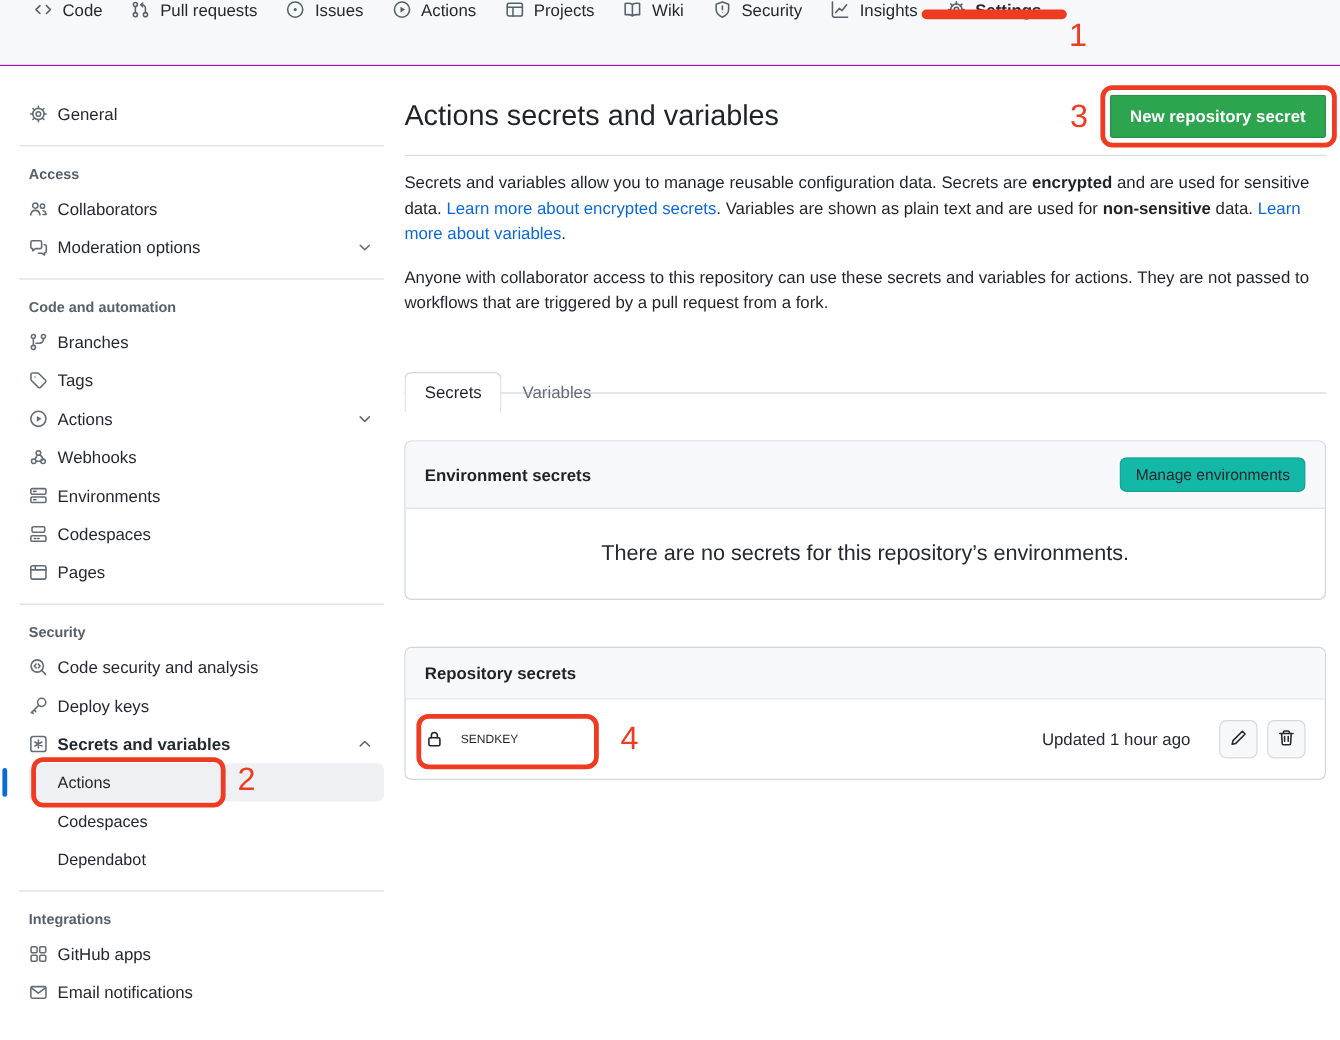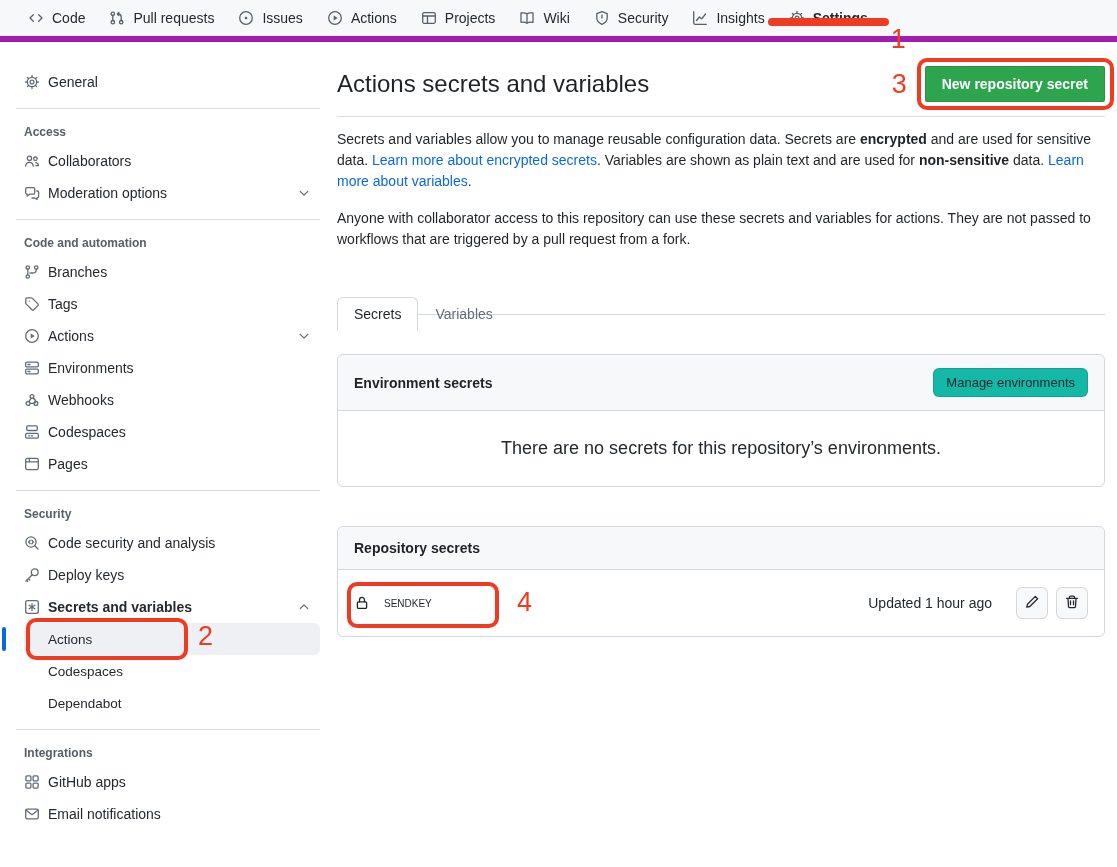--- a/index.html
+++ b/index.html
@@ -5,22 +5,22 @@
   * { box-sizing: border-box; }
   html,body { margin:0; padding:0; }
   body {
     width:1117px; height:867px; overflow:hidden;
     background:#ffffff; color:#1f2328;
     font-family:"Liberation Sans", sans-serif; font-size:14px;
     position:relative;
   }
   
   .repo-nav {
-    height:42px; background:#f6f8fa; border-bottom:6px solid #a21caf;
-    display:flex; align-items:center; padding:0 16px;
+    height:55px; background:#f6f8fa; border-bottom:1px solid #a21caf;
+    display:flex; align-items:flex-start; padding:0 16px;
   }
   .nav-items { display:flex; align-items:stretch; }
   .nav-item {
     position:relative; display:flex; align-items:center; gap:8px;
     padding:0 12px; font-size:14px; color:#24292f; cursor:pointer; white-space:nowrap;
   }
   .nav-item .icon { display:flex; color:#57606a; }
   .nav-item.active .label { font-weight:700; }
   .nav-underline {
     position:absolute; left:8px; right:8px; bottom:3px; height:2px;
@@ -284,37 +284,37 @@
     <span class="label">Actions</span>
   <span class="chevron">
             <svg width="16" height="16" viewBox="0 0 16 16" fill="none" stroke="currentColor" stroke-width="1.3" stroke-linecap="round" stroke-linejoin="round">
               <path d="m4.2 6.4 3.8 3.7 3.8-3.7"></path>
             </svg>
           </span>
         </div>
         <div class="side-item">
     <span class="icon">
             <svg width="16" height="16" viewBox="0 0 16 16" fill="none" stroke="currentColor" stroke-width="1.3" stroke-linecap="round" stroke-linejoin="round">
-              <rect x="1.7" y="2.2" width="12.6" height="4.6" rx="1.2"></rect>
-              <rect x="1.7" y="9.2" width="12.6" height="4.6" rx="1.2"></rect>
-              <path d="M4 4.5h2M4 11.5h2"></path>
-            </svg>
-          </span>
-    <span class="label">Environments</span>
-  </div>
-        <div class="side-item">
-    <span class="icon">
-            <svg width="16" height="16" viewBox="0 0 16 16" fill="none" stroke="currentColor" stroke-width="1.3" stroke-linecap="round" stroke-linejoin="round">
               <circle cx="4.1" cy="11.4" r="1.9"></circle>
               <circle cx="11.9" cy="11.4" r="1.9"></circle>
               <circle cx="8" cy="4.5" r="1.9"></circle>
               <path d="M7.1 6.2 5 9.7M8.9 6.2c1.8.7 2.9 2.4 2.7 4.3M6 11.4h4"></path>
             </svg>
           </span>
     <span class="label">Webhooks</span>
+  </div>
+        <div class="side-item">
+    <span class="icon">
+            <svg width="16" height="16" viewBox="0 0 16 16" fill="none" stroke="currentColor" stroke-width="1.3" stroke-linecap="round" stroke-linejoin="round">
+              <rect x="1.7" y="2.2" width="12.6" height="4.6" rx="1.2"></rect>
+              <rect x="1.7" y="9.2" width="12.6" height="4.6" rx="1.2"></rect>
+              <path d="M4 4.5h2M4 11.5h2"></path>
+            </svg>
+          </span>
+    <span class="label">Environments</span>
   </div>
         <div class="side-item">
     <span class="icon">
             <svg width="16" height="16" viewBox="0 0 16 16" fill="none" stroke="currentColor" stroke-width="1.3" stroke-linecap="round" stroke-linejoin="round">
               <rect x="2.7" y="1.9" width="10.6" height="4.6" rx="1.2"></rect>
               <rect x="1.7" y="9.4" width="12.6" height="4.7" rx="1.2"></rect>
               <path d="M4.6 11.8h1.2M7.4 11.8h1.2"></path>
             </svg>
           </span>
     <span class="label">Codespaces</span>

